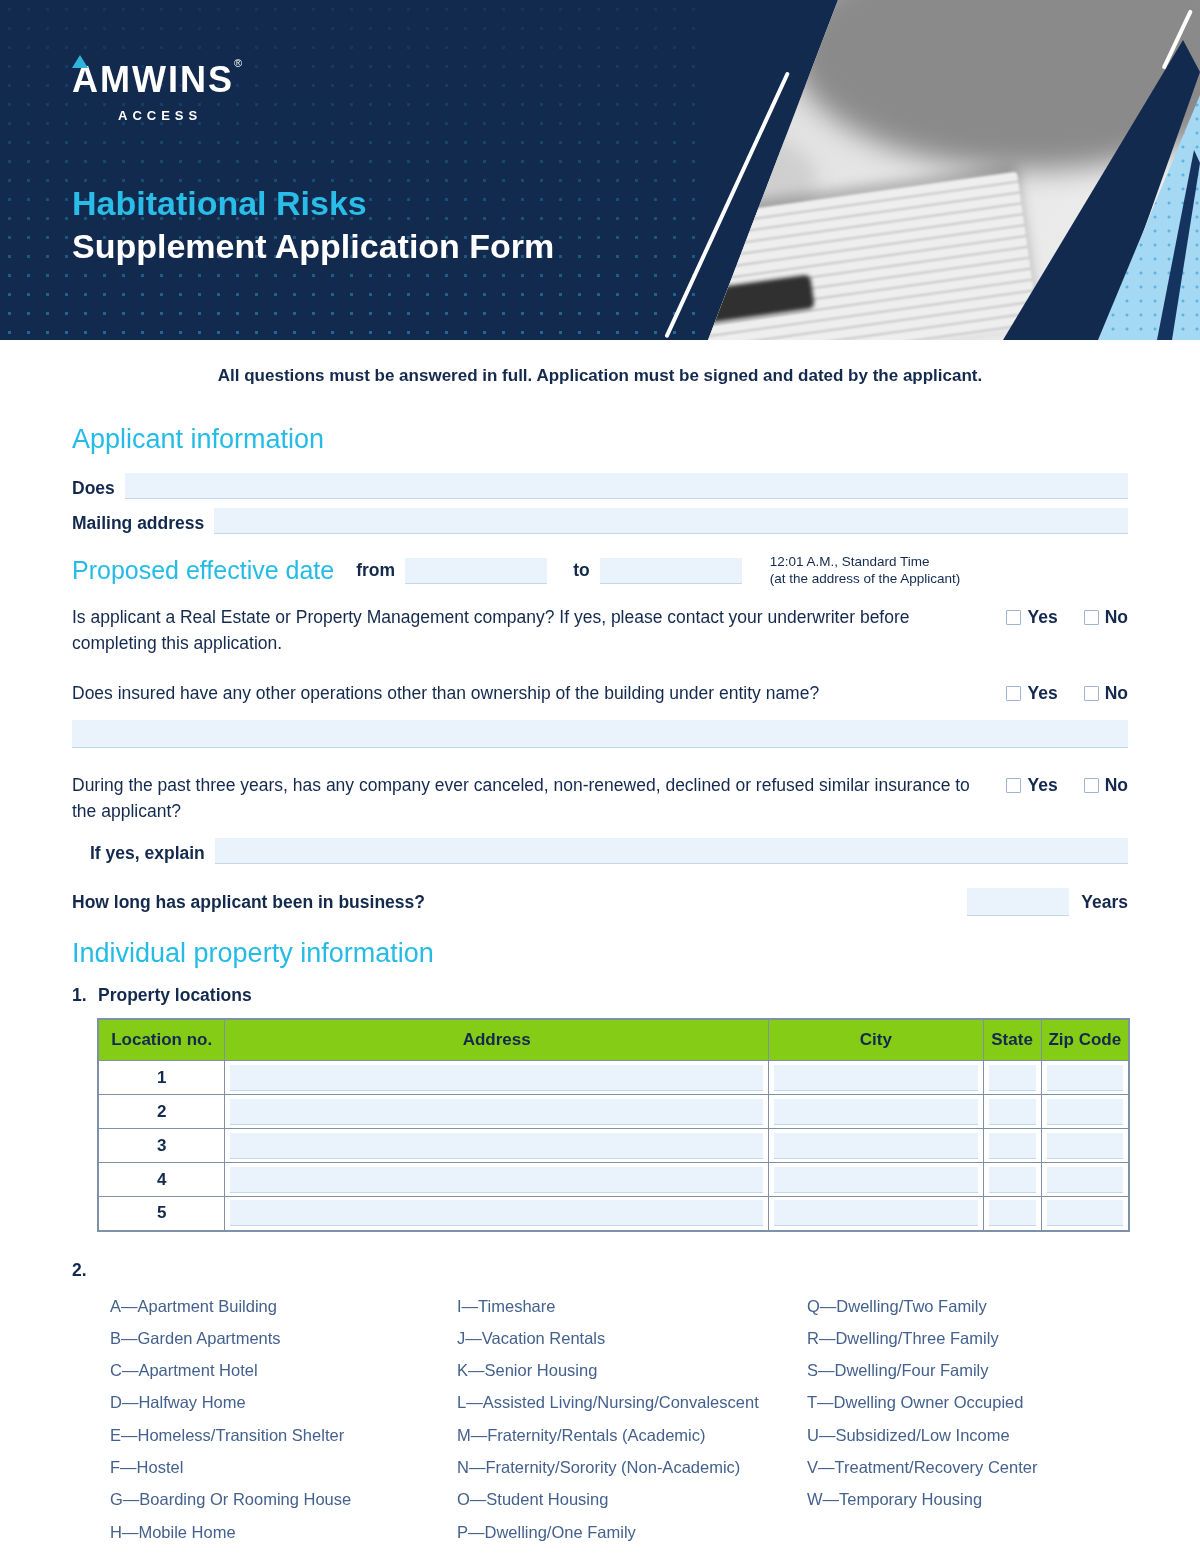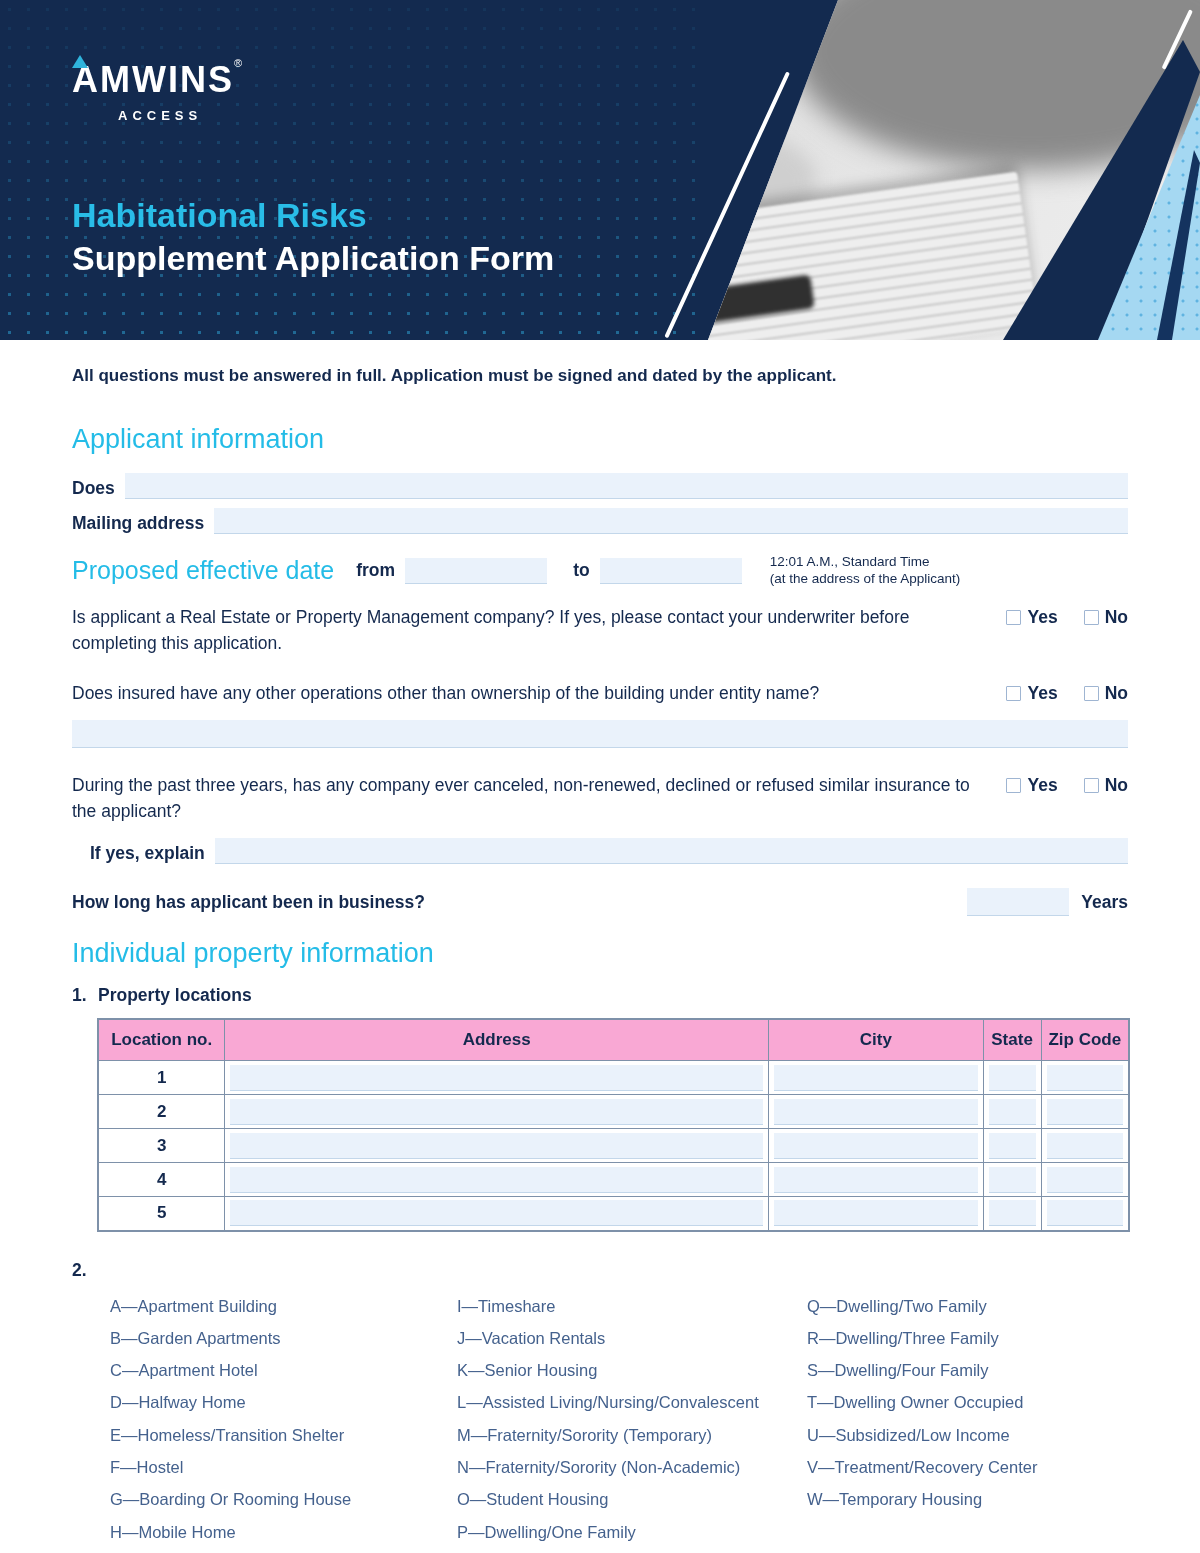--- a/index.html
+++ b/index.html
@@ -54,27 +54,27 @@
   .white-line.long { left:790px; top:73px; width:292px; transform:rotate(114.7deg); }
   .white-line.short { left:1193px; top:11px; width:65px; transform:rotate(115.4deg); }
 
   .brand { position:absolute; left:72px; top:62px; }
   .brand-word { position:relative; color:#ffffff; font-size:36px; font-weight:bold; letter-spacing:2px; line-height:1; }
   .brand-tri { position:absolute; left:0px; top:-7px; width:0; height:0;
     border-left:8px solid transparent; border-right:8px solid transparent; border-bottom:13px solid #2FB4DC; }
   .brand-reg { font-size:11px; font-weight:normal; vertical-align:top; position:relative; top:-4px; letter-spacing:0; }
   .brand-sub { color:#ffffff; font-size:13px; font-weight:bold; letter-spacing:5px; margin:10px 0 0 46px; }
 
-  .hero-title { position:absolute; left:72px; top:194px; line-height:1.25; }
+  .hero-title { position:absolute; left:72px; top:182px; line-height:1.25; }
   .hero-title .t1 { color:#29BDE8; font-size:34px; font-weight:bold; }
   .hero-title .t2 { color:#ffffff; font-size:34px; font-weight:bold; }
 
   
   .content { padding:0 72px; }
-  .intro { margin-top:26px; font-size:17px; font-weight:bold; }
+  .intro { margin-top:26px; font-size:17px; font-weight:bold;text-align:center; }
 
   h2.sec { margin-top:38px; font-size:27px; font-weight:normal; color:#24BCE7; }
 
   .form-row { display:flex; align-items:flex-end; margin-top:18px; }
   .form-row .lbl { font-size:17.5px; font-weight:bold; white-space:nowrap; margin-right:10px; }
   .field { background:#EAF2FB; border-bottom:1px solid #C3D7EA; height:26px; }
   .grow { flex:1 1 auto; }
 
   .eff-row { display:flex; align-items:center; margin-top:20px; }
   .eff-row .eff-head { color:#24BCE7; font-size:25px; font-weight:normal; margin-right:22px; white-space:nowrap; }
@@ -98,21 +98,21 @@
   .biz-row .unit { font-size:17.5px; font-weight:bold; margin-left:12px; }
 
   .numbered { display:flex; margin-top:16px; align-items:baseline; }
   .numbered .num { width:26px; font-size:17.5px; font-weight:bold; flex:0 0 auto; }
   .numbered .ttl { font-size:17.5px; font-weight:bold; }
   .numbered .note { font-size:17.5px; font-style:italic; font-weight:normal; }
 
   table.loc { border-collapse:collapse; width:1033px; margin:12px 0 0 25px; }
   table.loc th, table.loc td { border:1px solid #7E91A9; }
   table.loc { border:2px solid #7E91A9; }
-  table.loc th { font-size:17px; font-weight:bold; color:#14294E; text-align:center; padding:10px 6px; background:#f9a8d4; }
+  table.loc th { font-size:17px; font-weight:bold; color:#14294E; text-align:center; padding:10px 6px; background:#84cc16; }
   table.loc td { height:34px; padding:3px 5px; background:#fff; }
   table.loc td.n { text-align:center; font-size:17px; font-weight:bold; }
   .cellfield { background:#EAF2FB; border-bottom:1px solid #C3D7EA; height:26px; }
   .col-loc { width:127px; } .col-addr { width:545px; } .col-city { width:215px; } .col-state { width:58px; } .col-zip { width:88px; }
 
   .occ-grid { display:flex; margin:16px 0 0 38px; }
   .occ-col { display:flex; flex-direction:column; }
   .occ-col1 { width:347px; } .occ-col2 { width:350px; } .occ-col3 { flex:1; }
   .occ-item { color:#44618D; font-size:16.5px; line-height:1.2; margin-bottom:12.5px; }
 </style>
@@ -328,21 +328,21 @@
       <div class="occ-item">E—Homeless/Transition Shelter</div>
       <div class="occ-item">F—Hostel</div>
       <div class="occ-item">G—Boarding Or Rooming House</div>
       <div class="occ-item">H—Mobile Home</div>
     </div>
     <div class="occ-col occ-col2">
       <div class="occ-item">I—Timeshare</div>
       <div class="occ-item">J—Vacation Rentals</div>
       <div class="occ-item">K—Senior Housing</div>
       <div class="occ-item">L—Assisted Living/Nursing/Convalescent</div>
-      <div class="occ-item">M—Fraternity/Sorority (Temporary)</div>
+      <div class="occ-item">M—Fraternity/Rentals (Academic)</div>
       <div class="occ-item">N—Fraternity/Sorority (Non-Academic)</div>
       <div class="occ-item">O—Student Housing</div>
       <div class="occ-item">P—Dwelling/One Family</div>
     </div>
     <div class="occ-col occ-col3">
       <div class="occ-item">Q—Dwelling/Two Family</div>
       <div class="occ-item">R—Dwelling/Three Family</div>
       <div class="occ-item">S—Dwelling/Four Family</div>
       <div class="occ-item">T—Dwelling Owner Occupied</div>
       <div class="occ-item">U—Subsidized/Low Income</div>

